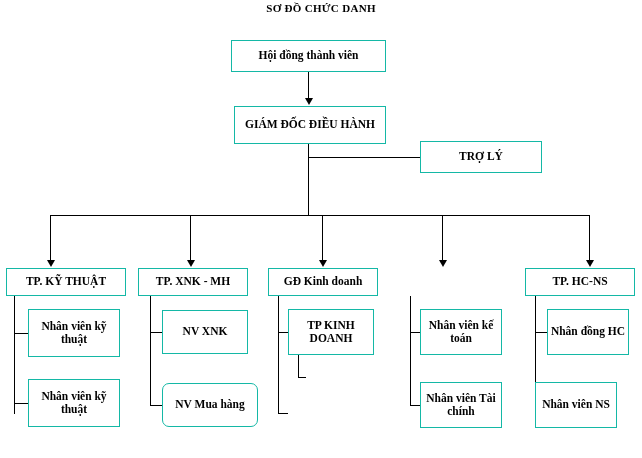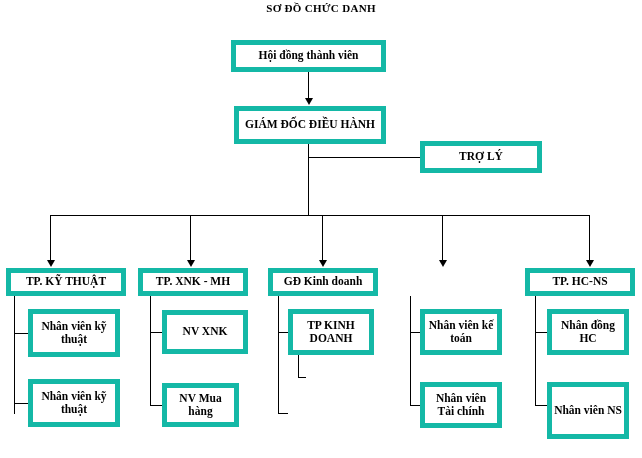--- a/index.html
+++ b/index.html
@@ -24,21 +24,21 @@
     left: 0;
     top: 2px;
     width: 642px;
     text-align: center;
     font-size: 11px;
     font-weight: bold;
     letter-spacing: 0.3px;
   }
   .node {
     position: absolute;
-    border: 5px solid #14b8a6;
+    border: 1px solid #14b8a6;
     box-sizing: border-box;
     display: flex;
     align-items: center;
     justify-content: center;
     text-align: center;
     font-size: 11.5px;
     font-weight: bold;
     line-height: 1.15;
     padding: 1px 2px;
     background: #ffffff;
@@ -102,34 +102,34 @@
   <div class="line vline" style="left:14px; top:296px; height:118px;"></div>
   <div class="line hline" style="left:14px; top:333px; width:14px;"></div>
   <div class="line hline" style="left:14px; top:403px; width:14px;"></div>
   <div class="node" style="left:28px; top:309px; width:92px; height:48px;">Nhân viên kỹ thuật</div>
   <div class="node" style="left:28px; top:379px; width:92px; height:48px;">Nhân viên kỹ thuật</div>
 
   <div class="line vline" style="left:150px; top:296px; height:110px;"></div>
   <div class="line hline" style="left:150px; top:332px; width:12px;"></div>
   <div class="line hline" style="left:150px; top:405px; width:12px;"></div>
   <div class="node" style="left:162px; top:310px; width:86px; height:44px;">NV XNK</div>
-  <div class="node" style="left:162px; top:383px; width:77px; height:44px;">NV Mua hàng</div>
+  <div class="node" style="left:162px; top:383px; width:96px; height:44px;border-radius:7px;">NV Mua hàng</div>
 
   <div class="line vline" style="left:278px; top:296px; height:118px;"></div>
   <div class="line hline" style="left:278px; top:332px; width:10px;"></div>
   <div class="line hline" style="left:278px; top:413px; width:10px;"></div>
   <div class="node" style="left:288px; top:309px; width:86px; height:46px;">TP KINH DOANH</div>
   <div class="line vline" style="left:298px; top:355px; height:23px;"></div>
   <div class="line hline" style="left:298px; top:377px; width:8px;"></div>
 
   <div class="line vline" style="left:410px; top:296px; height:110px;"></div>
   <div class="line hline" style="left:410px; top:332px; width:10px;"></div>
   <div class="line hline" style="left:410px; top:405px; width:10px;"></div>
   <div class="node" style="left:420px; top:309px; width:82px; height:46px;">Nhân viên kế toán</div>
   <div class="node" style="left:420px; top:382px; width:82px; height:46px;">Nhân viên Tài chính</div>
 
   <div class="line vline" style="left:535px; top:296px; height:110px;"></div>
   <div class="line hline" style="left:535px; top:332px; width:12px;"></div>
   <div class="line hline" style="left:535px; top:405px; width:12px;"></div>
   <div class="node" style="left:547px; top:309px; width:82px; height:46px;">Nhân đồng HC</div>
-  <div class="node" style="left:547px; top:382px; width:82px; height:57px;">Nhân viên NS</div>
+  <div class="node" style="left:535px; top:382px; width:82px; height:46px;">Nhân viên NS</div>
 
 </div>
 
 </body></html>

